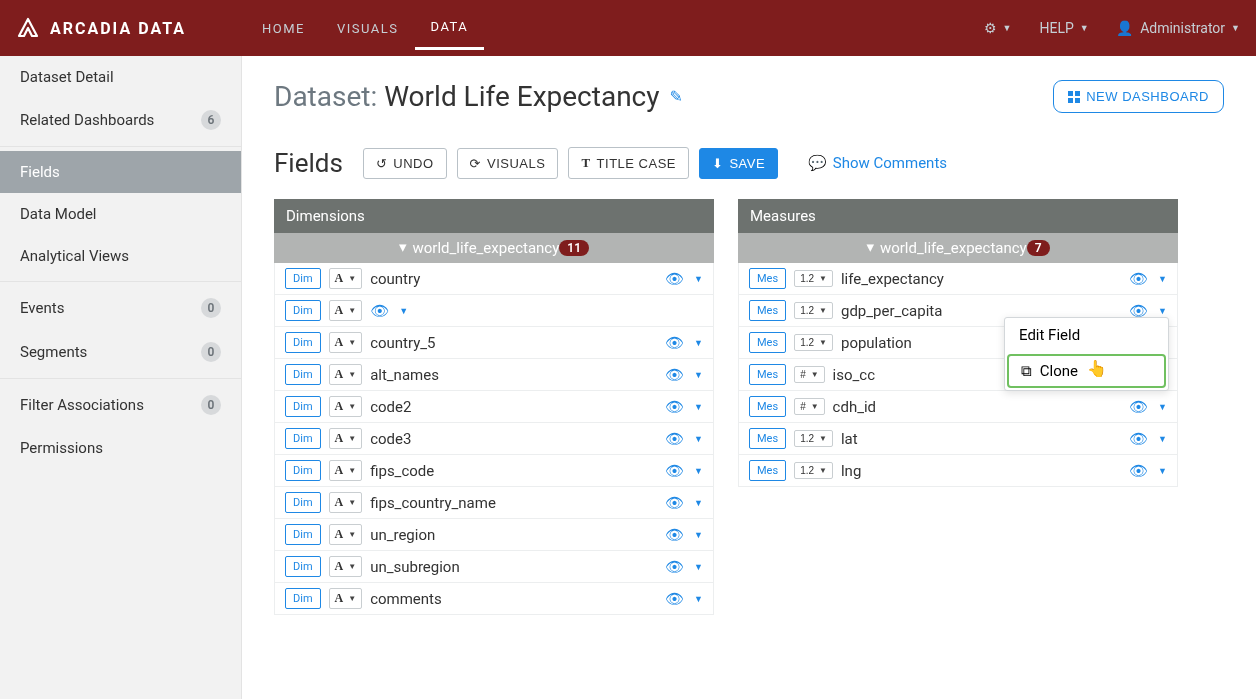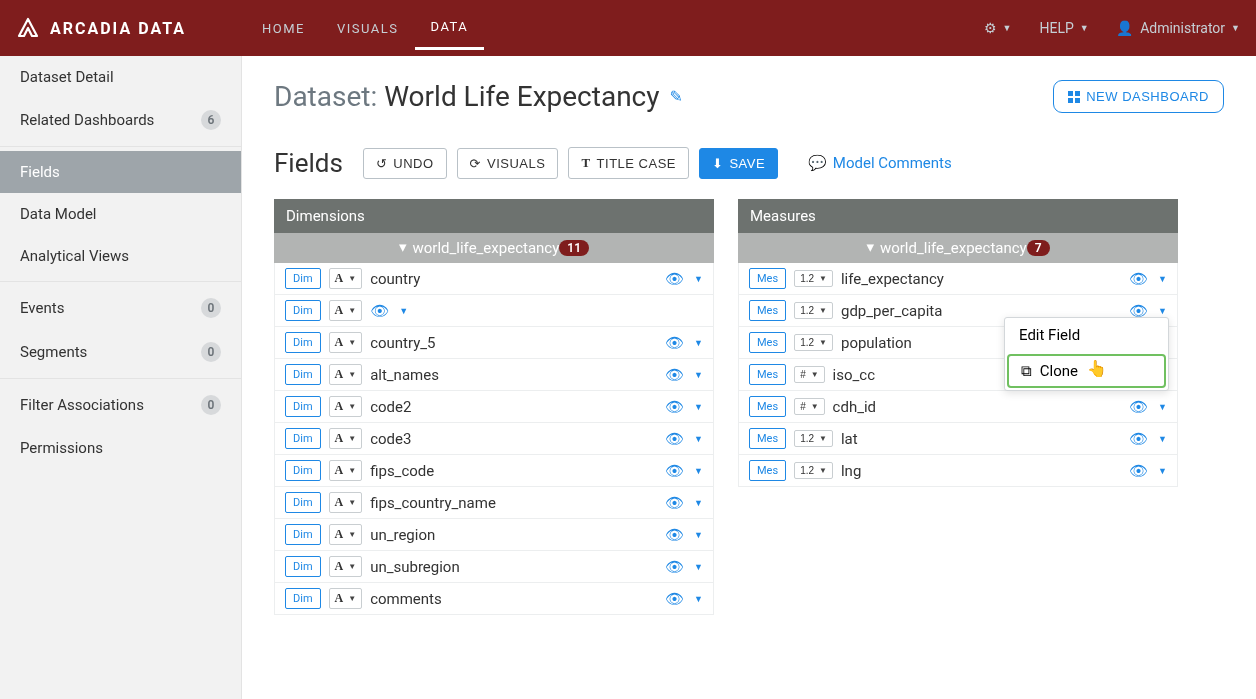--- a/index.html
+++ b/index.html
@@ -160,21 +160,21 @@
       <button class="btn">
           <span style="font-family:Georgia,serif;font-weight:bold;">T</span>
           <span>TITLE CASE</span>
         </button>
       <button class="btn primary">
           <span>⬇</span>
           <span>SAVE</span>
         </button>
       <span class="show-comments">
           <span>💬</span>
-          <span>Model Comments</span>
+          <span>Show Comments</span>
         </span>
     </div>
 
     <div class="panels">
 
       <div class="panel">
         <div class="panel-head">Dimensions</div>
         <div class="group-head">
           <span><span class="caret">▾</span><span>world_life_expectancy</span></span>
           <span class="count">11</span>

